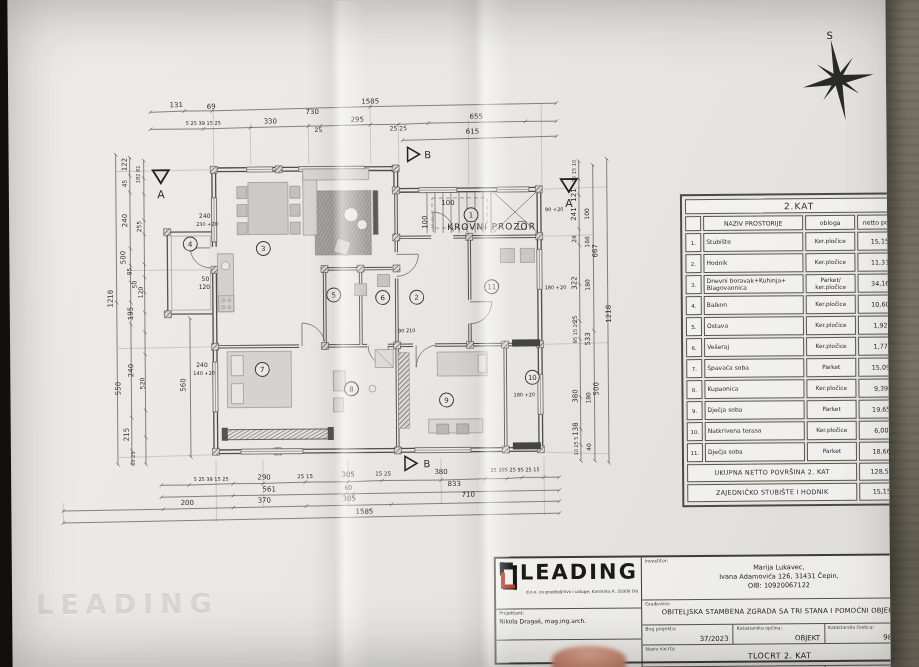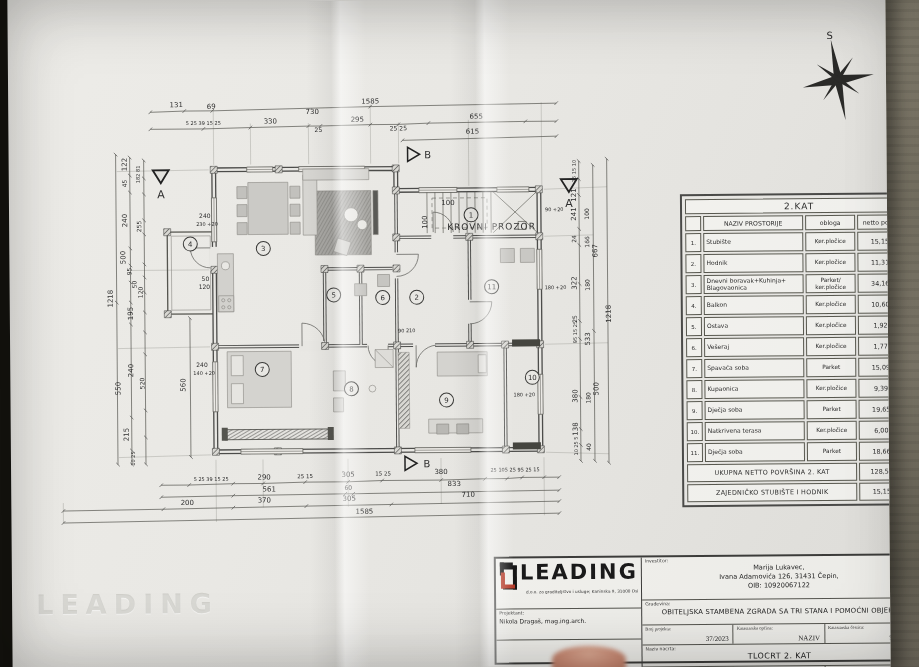--- a/index.html
+++ b/index.html
@@ -54,21 +54,21 @@
   .tb-projekt{flex:1;display:flex;align-items:flex-end;gap:4px;padding:2px 3px 3px 3px;}
   .tb-right{display:flex;flex-direction:column;}
   .tb-row{border-bottom:1px solid #55554f;position:relative;}
   .tb-row:last-child{border-bottom:none;}
   .tb-investitor{height:40px;padding:1px 3px;}
   .tb-investitor .lines{text-align:center;font-size:6.6px;line-height:1.35;margin-top:1px;}
   .tb-gradevina{height:22px;padding:1px 3px;}
   .tb-gradevina .val{display:block;text-align:center;font-size:6.8px;margin-top:2px;letter-spacing:0.2px;}
   .tb-cells{display:grid;height:19px;}
   .tb-cells.three{grid-template-columns:1fr 1fr 1fr;}
-  .tb-cell{border-right:1px solid #55554f;position:relative;padding:1px 3px;box-sizing:border-box;font-family:Liberation Serif, serif;}
+  .tb-cell{border-right:1px solid #55554f;position:relative;padding:1px 3px;box-sizing:border-box;}
   .tb-cell:last-child{border-right:none;}
   .tb-cell .val{position:absolute;right:4px;bottom:1px;font-size:7px;}
   .tb-naziv{height:19px;padding:1px 3px;}
   .tb-naziv .val{display:block;text-align:center;font-size:8px;letter-spacing:0.4px;margin-top:1px;}
   .finger{position:absolute;left:552px;top:646px;width:74px;height:26px;border-radius:50% 50% 10% 10%;
           background:radial-gradient(ellipse at 50% 30%,#dba892 0%,#c98a74 55%,#b5765f 100%);
           filter:blur(2px);z-index:5;}
   .vignette{position:absolute;inset:0;pointer-events:none;z-index:6;
             box-shadow:inset 0 0 70px rgba(0,0,0,0.28);}
 </style>
@@ -600,21 +600,21 @@
             <span class="tb-field-label">Građevina:</span>
             <span class="val">OBITELJSKA STAMBENA ZGRADA SA TRI STANA I POMOĆNI OBJEKT</span>
           </div>
           <div class="tb-row tb-cells three">
             <div class="tb-cell">
               <span class="tb-field-label">Broj projekta:</span>
               <span class="val">37/2023</span>
             </div>
             <div class="tb-cell">
               <span class="tb-field-label">Katastarska općina:</span>
-              <span class="val">NAZIV</span>
+              <span class="val">OBJEKT</span>
             </div>
             <div class="tb-cell">
               <span class="tb-field-label">Katastarska čestica:</span>
               <span class="val">9827/26</span>
             </div>
           </div>
           <div class="tb-row tb-naziv">
             <span class="tb-field-label">Naziv nacrta:</span>
             <span class="val">TLOCRT 2. KAT</span>
           </div>

